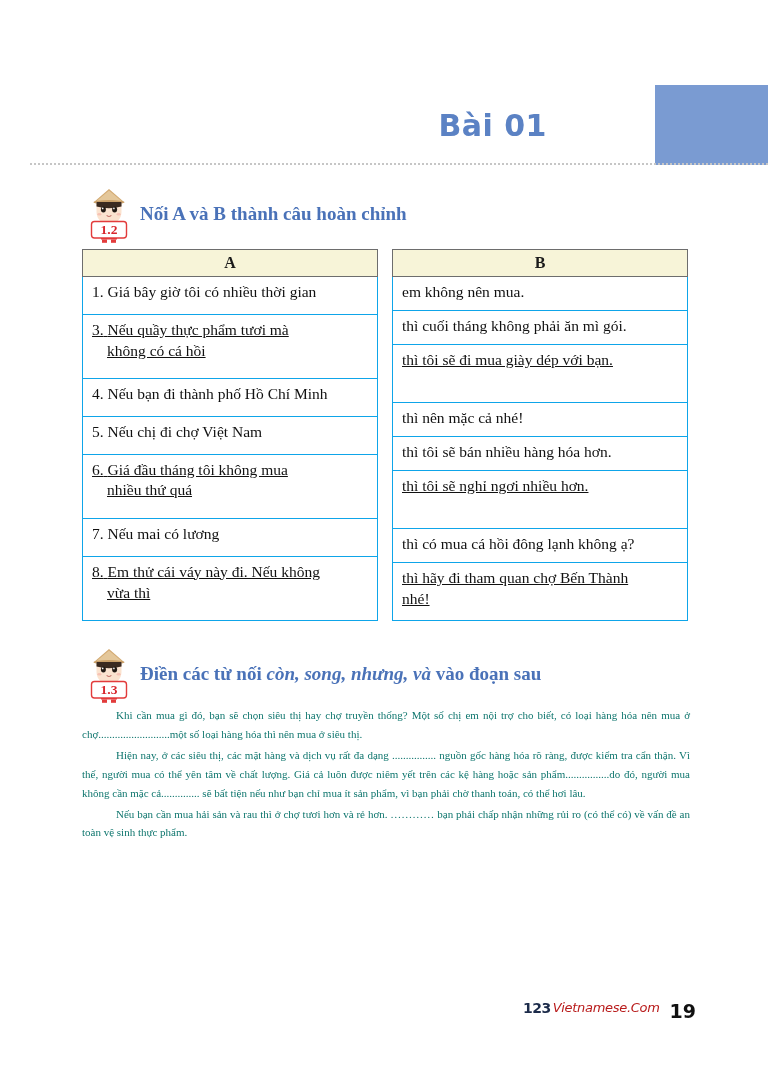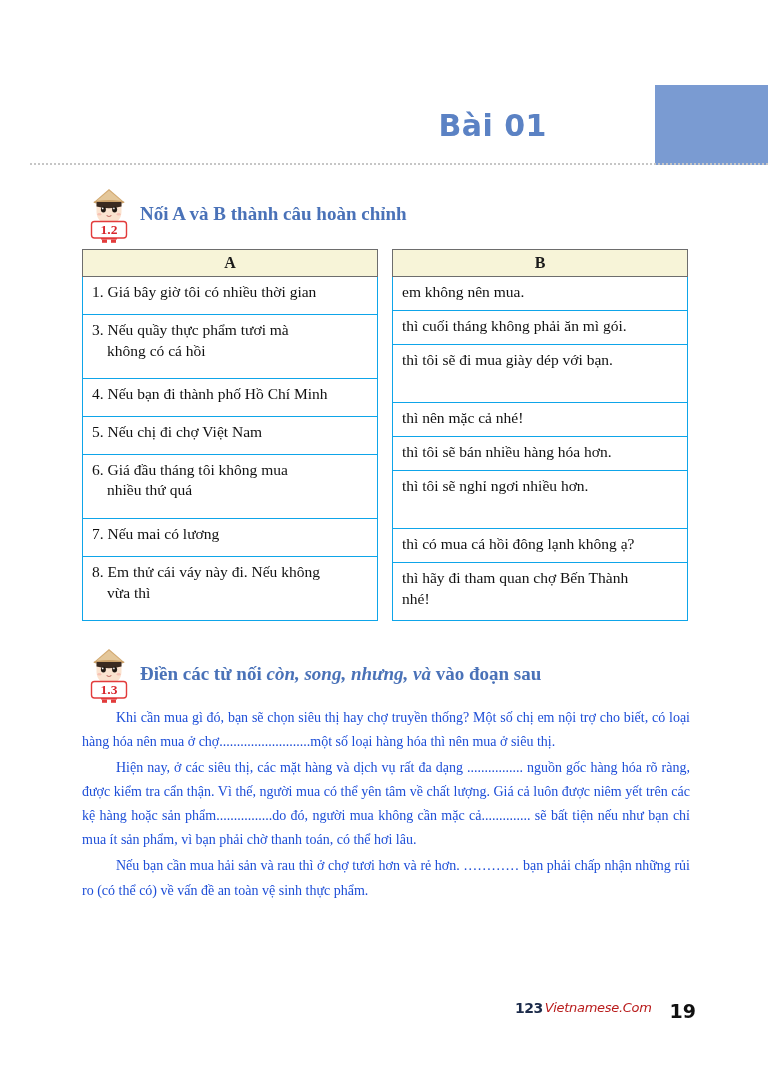--- a/index.html
+++ b/index.html
@@ -108,32 +108,32 @@
   }
   .col-table td {
     border: 1px solid #0ea5e9;
     font-family: "Liberation Serif", serif;
     font-size: 15.5px;
     color: #111111;
     padding: 5px 7px 6px 9px;
     vertical-align: top;
     line-height: 1.35;
   }
-  .col-table td.tall { height: 46px; }
+  .col-table td.tall { height: 46px; text-decoration: underline; }
   .col-table td.short { height: 22px; }
   .cont-indent { display: block; padding-left: 15px; }
 
   
   .prose {
     position: absolute;
     left: 82px;
     width: 608px;
     font-family: "Liberation Serif", serif;
-    font-size: 14px;
-    color: #1d4ed8;
+    font-size: 11px;
+    color: #0f766e;
     line-height: 1.72;
     text-align: justify;
   }
   .prose p { margin: 0 0 2px 0; text-indent: 34px; }
 
   
   .footer {
     position: absolute;
     left: 0;
     top: 1000px;
@@ -161,21 +161,21 @@
     font-style: italic;
     color: #b91c1c;
     letter-spacing: -0.3px;
     margin-left: -4px;
   }
   .page-num {
     font-family: "DejaVu Sans", sans-serif;
     font-weight: bold;
     font-size: 19px;
     color: #111111;
-    margin-left: 12px;
+    margin-left: 4px;
   }
 </style>
 </head>
 <body>
 
 <div class="header">
   <div class="header-blue-box"></div>
   <div class="header-title">Bài 01</div>
   <div class="dotted-rule"></div>
 </div>

